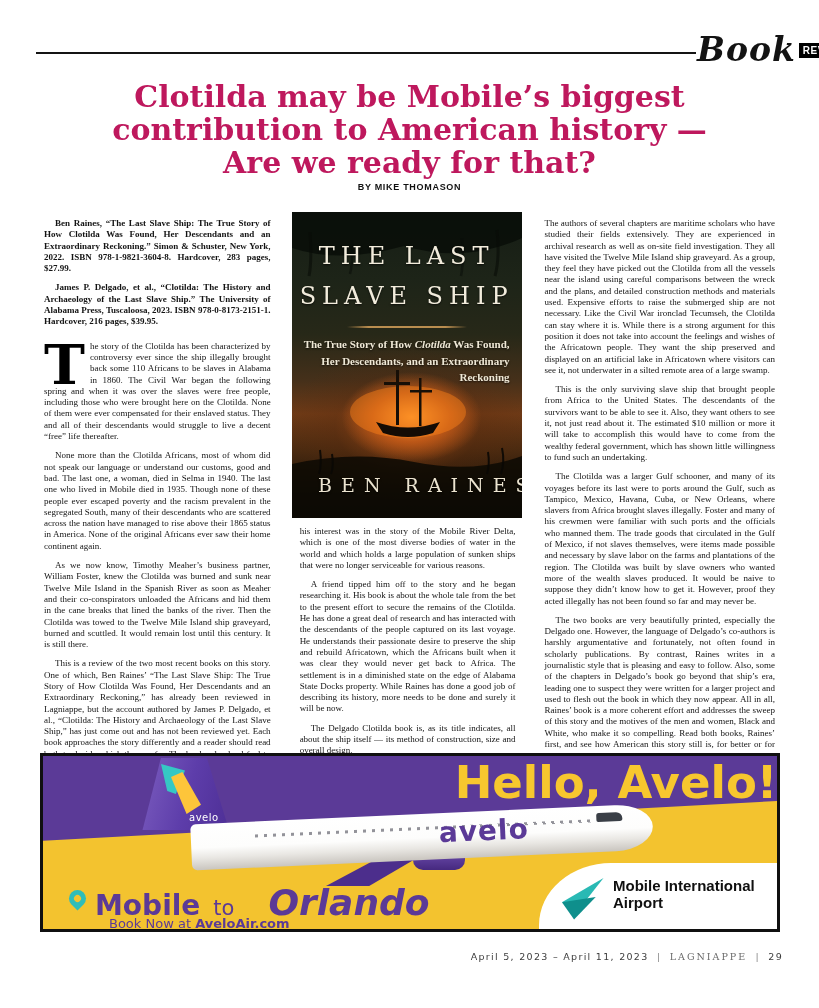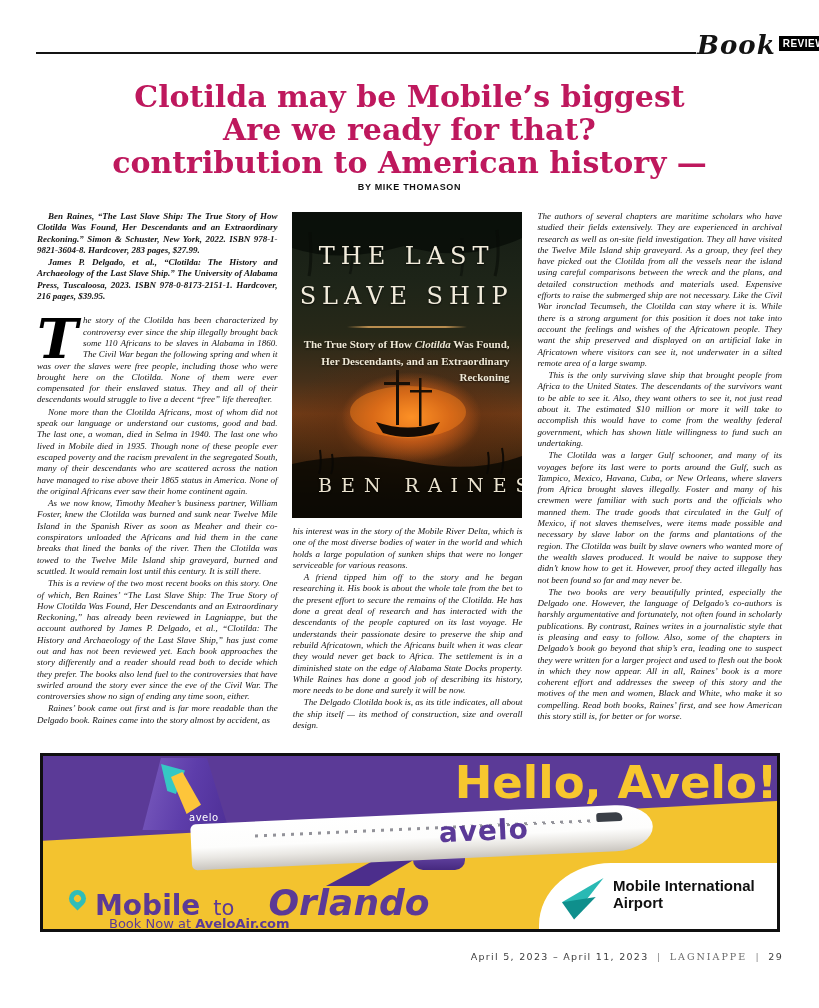--- a/index.html
+++ b/index.html
@@ -3,37 +3,37 @@
 <meta charset="utf-8">
 <style>
   html,body{margin:0;padding:0;}
   body{width:819px;height:1008px;position:relative;background:#ffffff;
        font-family:"Liberation Serif",serif;color:#131313;overflow:hidden;}
 
   
   .hdr-rule{position:absolute;left:36px;top:52px;width:660px;height:2px;background:#141414;}
   .hdr-brand{position:absolute;left:697px;top:30px;white-space:nowrap;}
   .hdr-script{font-family:"DejaVu Serif",serif;font-style:italic;font-weight:bold;
-              font-size:26px;letter-spacing:1px;}
+              font-size:33px;letter-spacing:1px;}
   .hdr-box{display:inline-block;background:#000;color:#fff;font-family:"Liberation Sans",sans-serif;
            font-weight:bold;font-size:10px;letter-spacing:.5px;padding:2px 4px;vertical-align:7px;margin-left:3px;}
 
   
   .headline{position:absolute;left:0;top:80px;width:100%;text-align:center;
             font-family:"DejaVu Serif",serif;font-weight:bold;font-size:30px;line-height:33px;color:#be185d;}
   .byline{position:absolute;left:0;top:182px;width:100%;text-align:center;
           font-family:"Liberation Sans",sans-serif;font-weight:bold;font-size:9px;letter-spacing:.7px;color:#111;}
 
   
   .cols{position:absolute;left:36px;top:210px;width:747px;display:flex;gap:13px;}
   .col{font-size:9px;line-height:11.3px;text-align:justify;}
   .col-1{width:247px;}
   .col-2{width:236px;}
   .col-3{width:251px;}
-  .col p{margin:1px;text-indent:11px;font-style:italic;}
+  .col p{margin:8px;text-indent:11px;}
   .cite{font-weight:bold;}
   p.lead{text-indent:0;margin-top:13px;}
   .dropcap{float:left;font-family:"DejaVu Serif",serif;font-weight:bold;font-size:55px;
            line-height:41px;padding:3px 5px 0 0;color:#000;}
 
   
   .cover{position:relative;width:230px;height:306px;margin:2px 0 8px 0;overflow:hidden;
          background:
            radial-gradient(ellipse 70px 45px at 52% 67%, rgba(255,160,50,.95), rgba(220,100,25,.65) 55%, rgba(120,50,12,0) 100%),
            radial-gradient(ellipse 120px 80px at 50% 70%, rgba(200,90,25,.55), rgba(90,40,12,.25) 60%, rgba(20,22,14,0) 100%),
@@ -107,22 +107,22 @@
 
 <div>
 
   <div class="hdr-rule"></div>
   <div class="hdr-brand">
     <span class="hdr-script">Book</span><span class="hdr-box">REVIEW</span>
   </div>
 
   <div class="headline">
     <div>Clotilda may be Mobile’s biggest</div>
+    <div>contribution to American history —</div>
     <div>Are we ready for that?</div>
-    <div>contribution to American history —</div>
   </div>
   <div class="byline">BY MIKE THOMASON</div>
 
   <div class="cols">
 
     <div class="col col-1">
       <p class="cite">Ben Raines, “The Last Slave Ship: The True Story of How Clotilda Was Found, Her Descendants and an Extraordinary Reckoning.” Simon &amp; Schuster, New York, 2022. ISBN 978-1-9821-3604-8. Hardcover, 283 pages, $27.99.</p>
       <p class="cite">James P. Delgado, et al., “Clotilda: The History and Archaeology of the Last Slave Ship.” The University of Alabama Press, Tuscaloosa, 2023. ISBN 978-0-8173-2151-1. Hardcover, 216 pages, $39.95.</p>
       <p class="lead"><span class="dropcap">T</span><span>he story of the Clotilda has been characterized by controversy ever since the ship illegally brought back some 110 Africans to be slaves in Alabama in 1860. The Civil War began the following spring and when it was over the slaves were free people, including those who were brought here on the Clotilda. None of them were ever compensated for their enslaved status. They and all of their descendants would struggle to live a decent “free” life thereafter.</span></p>
       <p>None more than the Clotilda Africans, most of whom did not speak our language or understand our customs, good and bad. The last one, a woman, died in Selma in 1940. The last one who lived in Mobile died in 1935. Though none of these people ever escaped poverty and the racism prevalent in the segregated South, many of their descendants who are scattered across the nation have managed to rise above their 1865 status in America. None of the original Africans ever saw their home continent again.</p>

